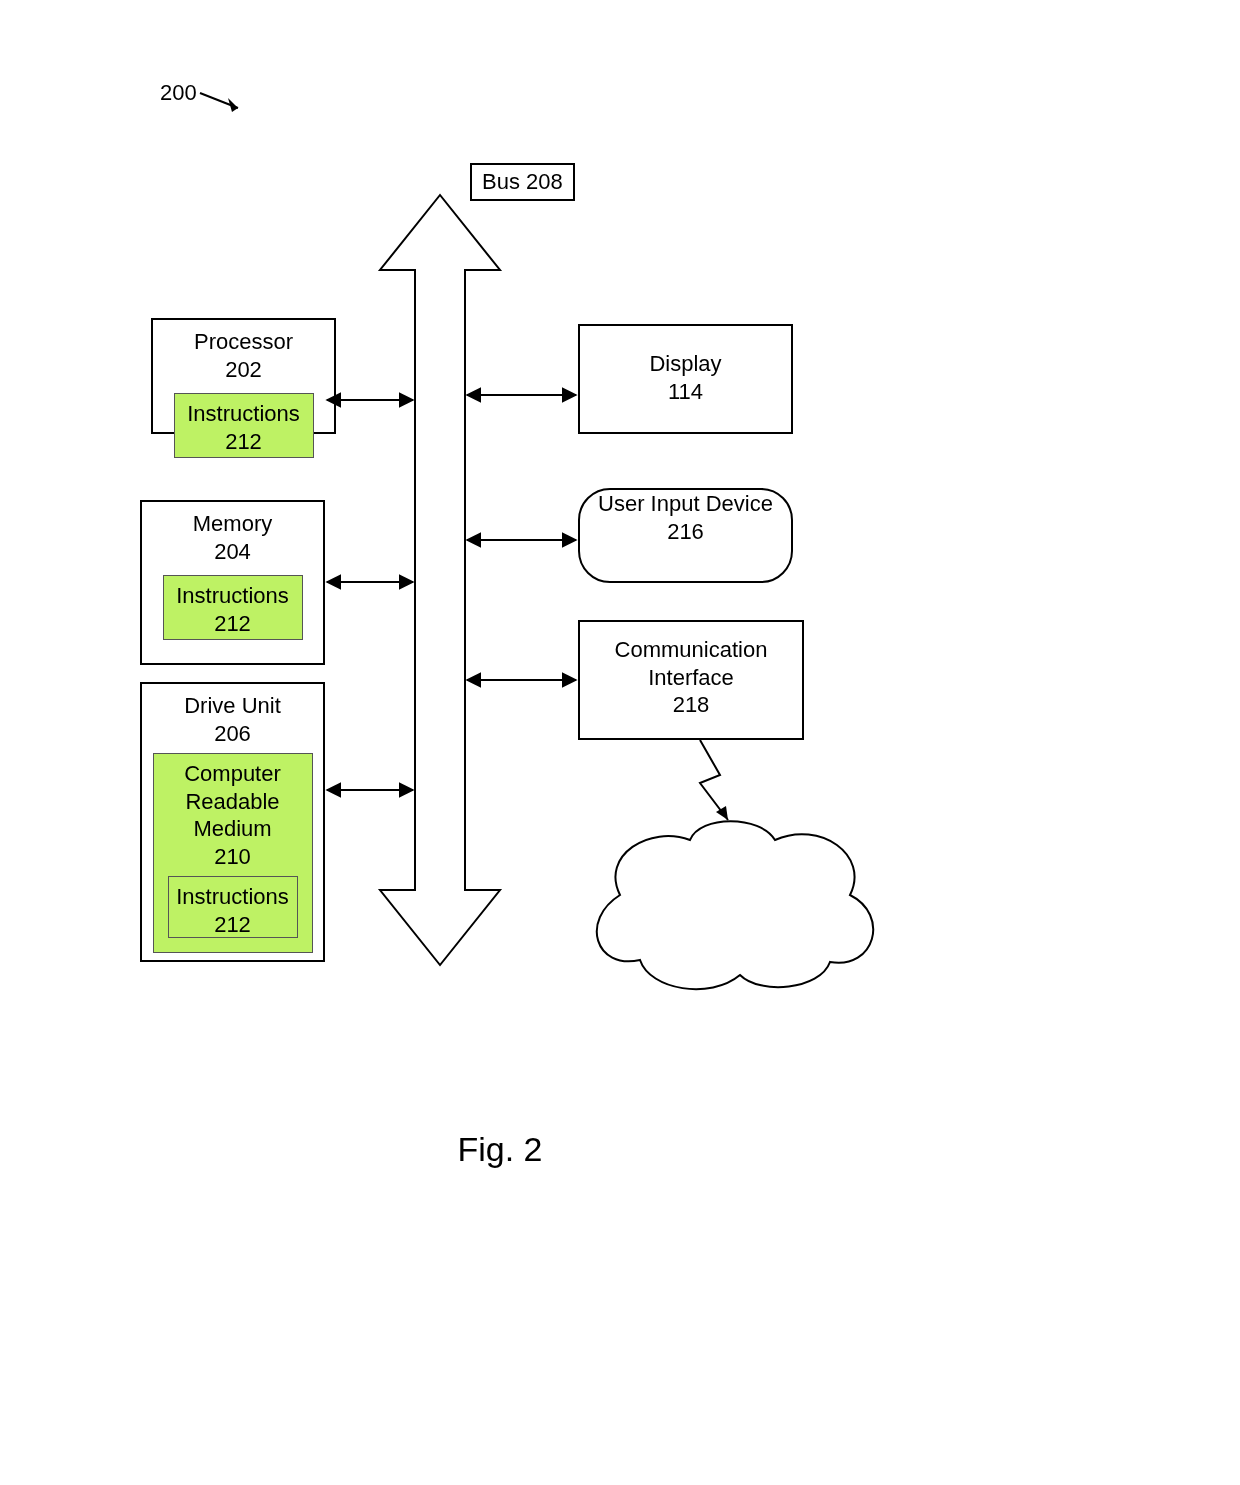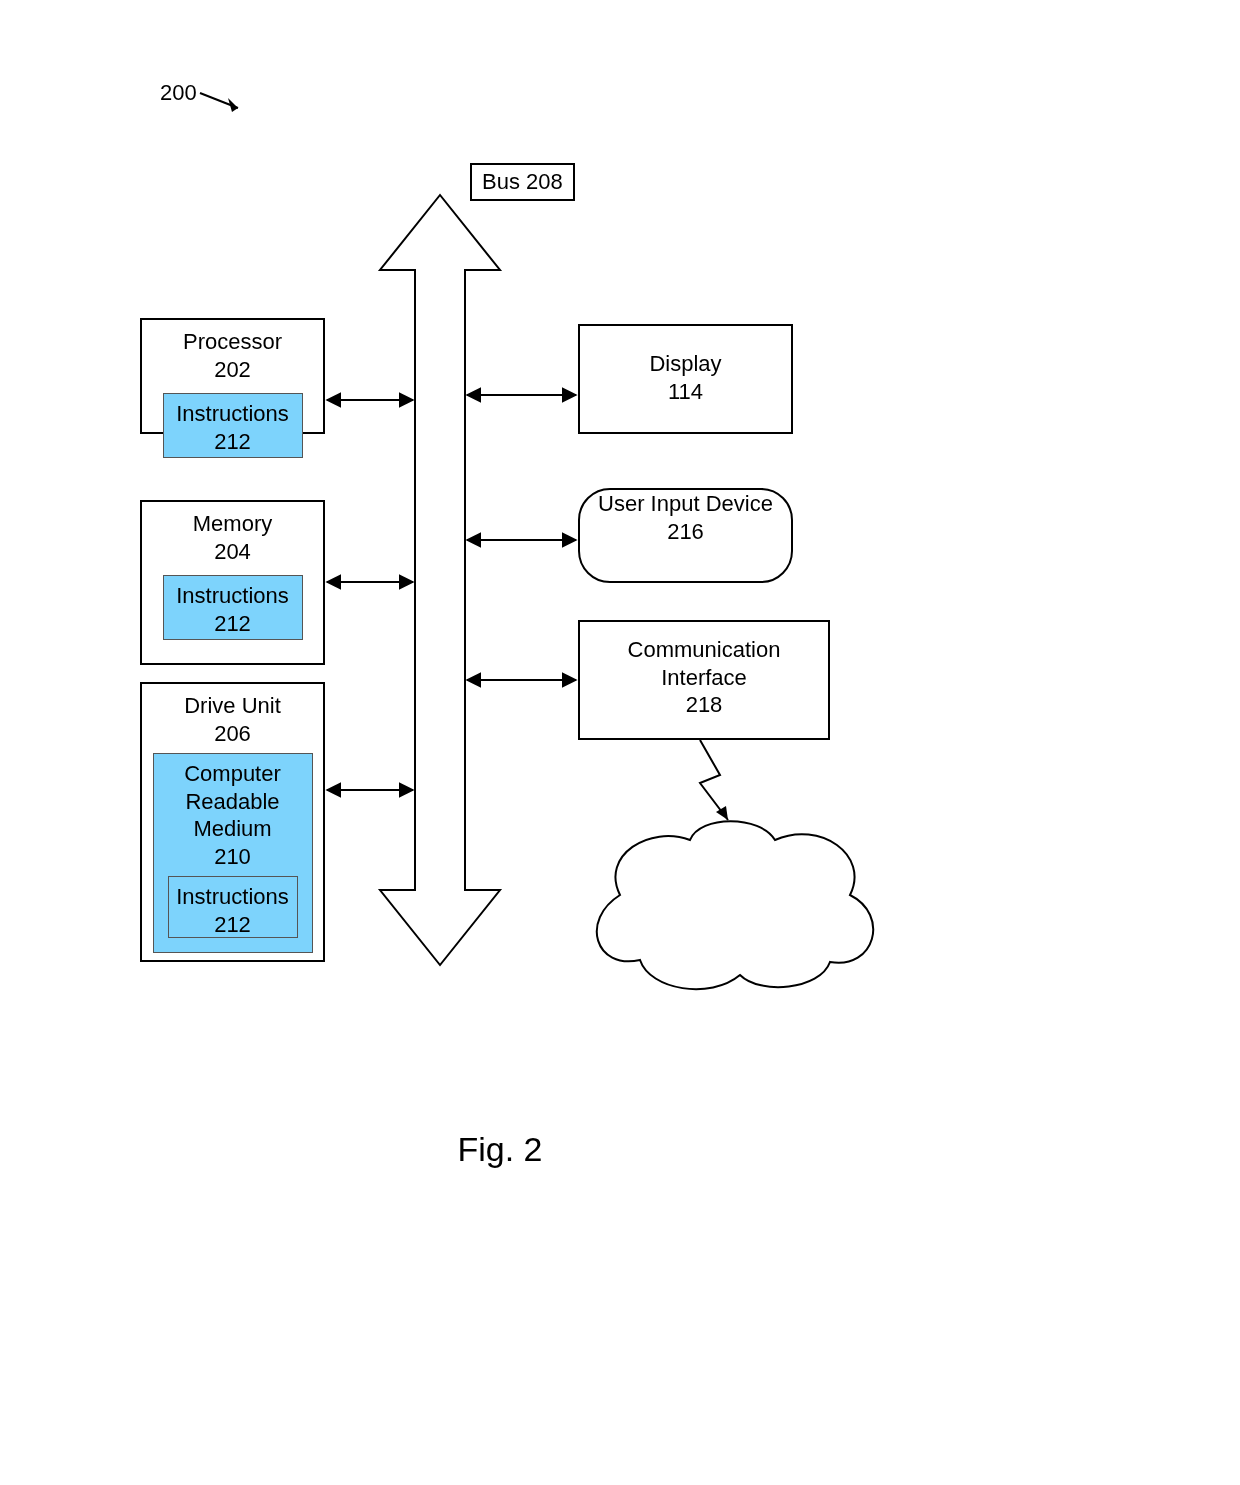--- a/index.html
+++ b/index.html
@@ -19,21 +19,21 @@
     border: 2px solid #000;
     background: #fff;
     text-align: center;
     box-sizing: border-box;
     padding: 8px 6px;
     font-size: 22px;
     line-height: 1.25;
   }
   .inner-box {
     border: 1px solid #555;
-    background: #7dd3fc;
+    background: #bef264;
     text-align: center;
     box-sizing: border-box;
     padding: 6px 4px;
     font-size: 22px;
     line-height: 1.25;
     margin: 0 auto;
   }
   .label {
     position: absolute;
     font-size: 22px;
@@ -63,21 +63,21 @@
 </style>
 </head>
 <body>
 
 <div class="stage">
 
   <div class="label" style="left:160px; top:80px;text-align:right;">200</div>
 
   <div class="bus-label" style="left:470px; top:163px;">Bus 208</div>
 
-  <div class="box" style="left:140px; top:318px; width:185px; height:116px;">
+  <div class="box" style="left:151px; top:318px; width:185px; height:116px;">
     <div>Processor</div>
     <div>202</div>
     <div style="height:10px;"></div>
     <div class="inner-box" style="width:140px; height:65px;">
       <div>Instructions</div>
       <div>212</div>
     </div>
   </div>
 
   <div class="box" style="left:140px; top:500px; width:185px; height:165px;">
@@ -110,21 +110,21 @@
   <div class="box" style="left:578px; top:324px; width:215px; height:110px; padding-top:24px;">
     <div>Display</div>
     <div>114</div>
   </div>
 
   <div class="box" style="left:578px; top:488px; width:215px; height:95px; padding-top:0;border-radius:32px;">
     <div>User Input Device</div>
     <div>216</div>
   </div>
 
-  <div class="box" style="left:578px; top:620px; width:252px; height:120px; padding-top:14px;">
+  <div class="box" style="left:578px; top:620px; width:226px; height:120px; padding-top:14px;">
     <div>Communication</div>
     <div>Interface</div>
     <div>218</div>
   </div>
 
   <div class="label" style="left:610px; top:870px; width:240px;">
     <div>Internet and/or other</div>
     <div>network(s)</div>
     <div>220</div>
   </div>

